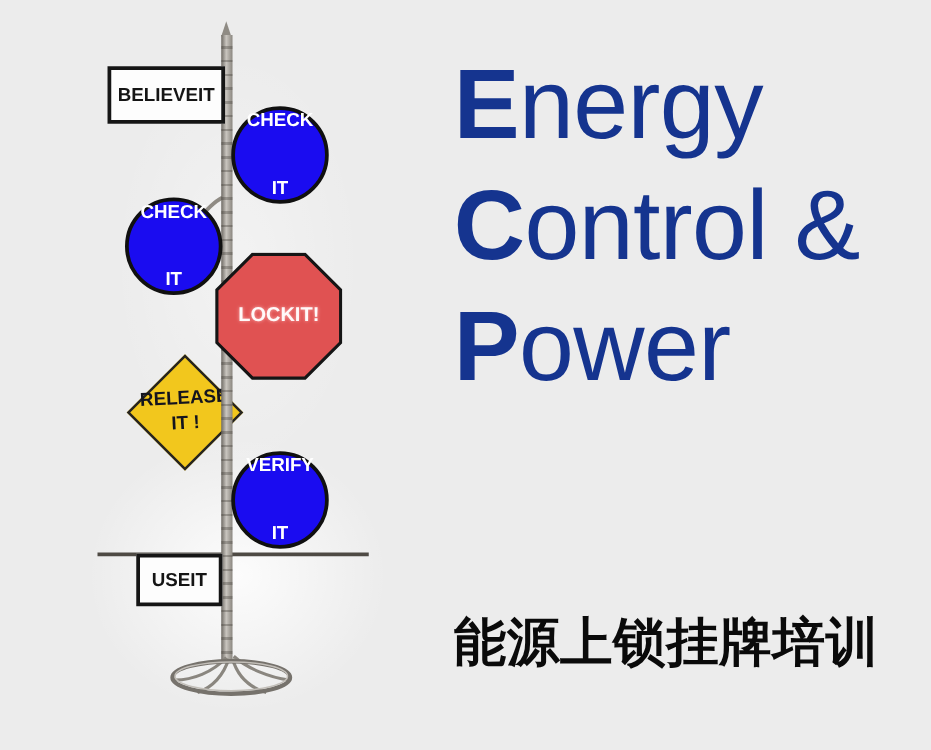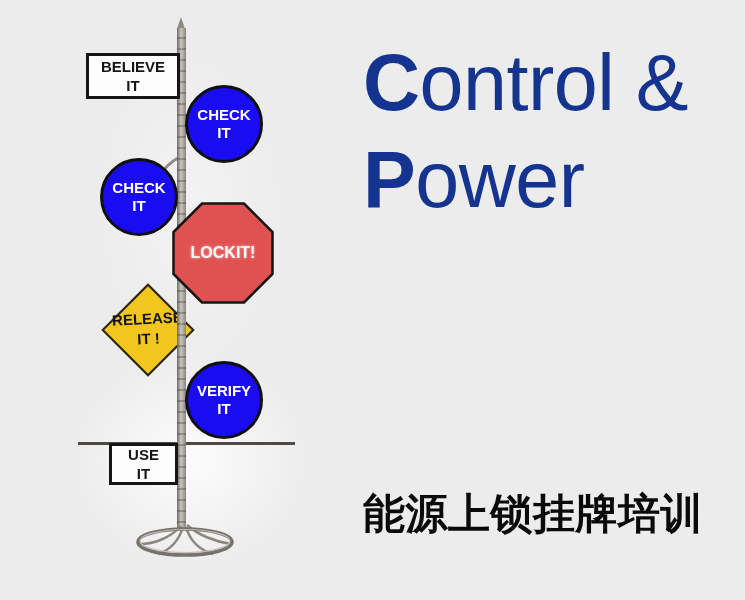--- a/index.html
+++ b/index.html
@@ -24,29 +24,29 @@
     background:linear-gradient(90deg,#6e6a64 0%,#c9c5bf 45%,#8a867f 100%);}
   .pole::after{content:"";position:absolute;inset:0;
     background:repeating-linear-gradient(180deg,rgba(255,255,255,0) 0 9px,rgba(55,51,45,.32) 9px 11px);}
 
   .crossbar{left:78px;top:442px;width:217px;height:3px;background:#4e4a44;z-index:1;}
   .hook-svg{left:150px;top:152px;z-index:1;}
   .base-svg{left:128px;top:500px;z-index:2;}
 
   .sign-rect{z-index:3;background:var(--sign_white,#fdfdfd);
     border:3px solid #151515;color:#151515;font-weight:bold;font-size:15px;
-    line-height:19px;text-align:center;display:flex;flex-direction:column;
+    line-height:19px;text-align:center;display:flex;flex-direction:row;
     align-items:center;justify-content:center;}
   .sign-believe{left:86px;top:53px;width:94px;height:46px;}
   .sign-use{left:109px;top:431px;width:69px;height:42px;margin-top:12px;}
 
   .sign-circle{z-index:3;width:78px;height:78px;border-radius:50%;
     border:3px solid #101010;background:var(--circle_blue,#1a0cf0);
     color:#ffffff;font-weight:bold;font-size:15px;line-height:18px;
-    text-align:center;display:flex;flex-direction:column;align-items:center;justify-content:center;}
+    text-align:center;display:flex;flex-direction:column;align-items:center;justify-content:space-between;}
   .sign-check{left:185px;top:85px;}
   .sign-prep{left:100px;top:158px;}
   .sign-verify{left:185px;top:361px;}
 
   .octagon-svg{left:172px;top:202px;z-index:3;}
   .octagon-label{left:172px;top:202px;width:102px;height:102px;z-index:4;
     display:flex;align-items:center;justify-content:center;
     color:rgba(255,255,255,.95);font-weight:bold;font-size:16px;line-height:20px;
     text-align:center;text-shadow:0 0 3px rgba(255,190,190,.9);}
 
@@ -125,19 +125,20 @@
       <div>IT</div>
     </div>
 
     <div class="abs sign-rect sign-use">
       <div>USE</div>
       <div>IT</div>
     </div>
   </div>
 
   <div class="abs title">
+    <div><span class="initial">E</span><span>nergy</span></div>
     <div><span class="initial">C</span><span>ontrol &amp;</span></div>
     <div><span class="initial">P</span><span>ower</span></div>
   </div>
 
   <div class="abs subtitle">能源上锁挂牌培训</div>
 
 </div>
 
 </body></html>

